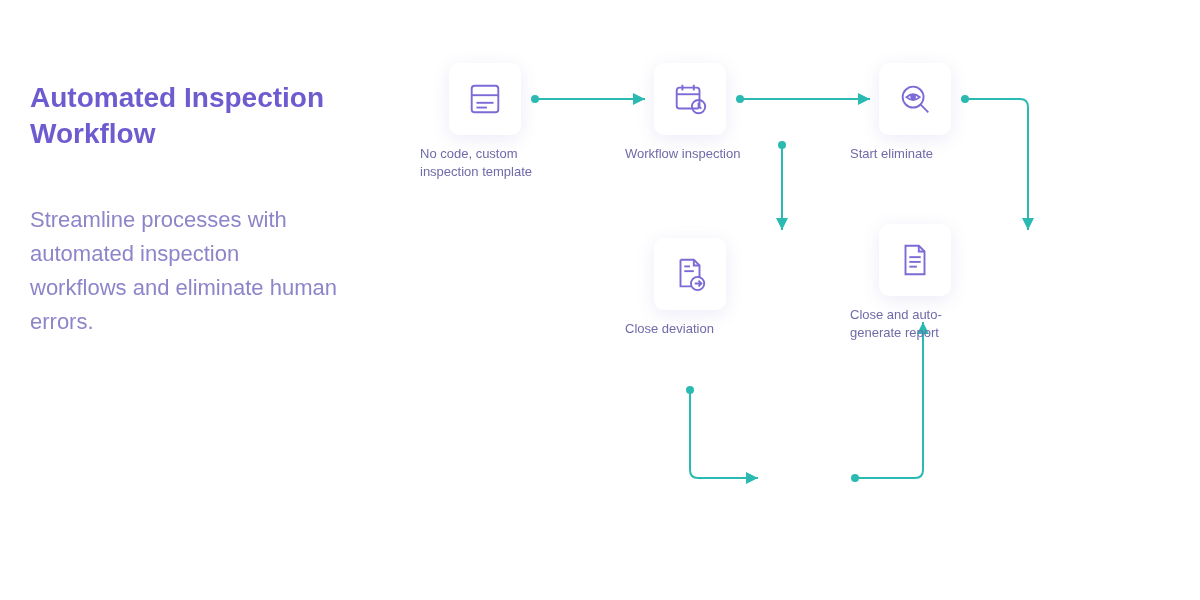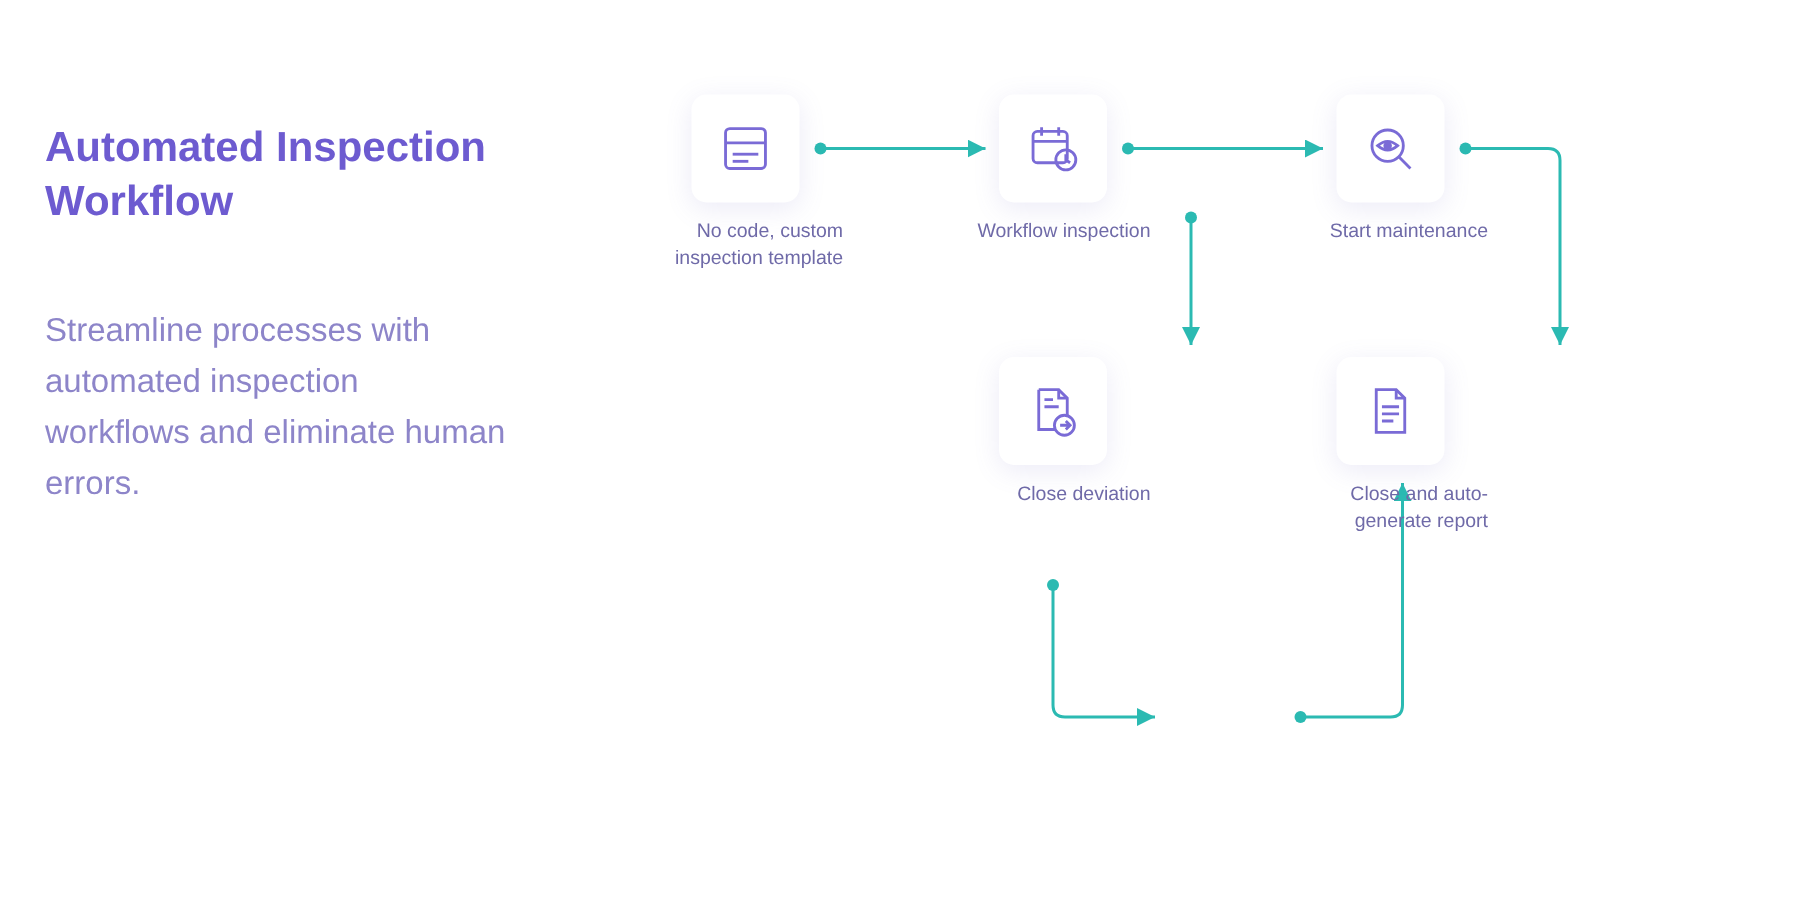--- a/index.html
+++ b/index.html
@@ -8,21 +8,20 @@
     background: #fff;
     width: 1200px;
     height: 600px;
     position: relative;
     overflow: hidden;
   }
   .container {
     display: flex;
     width: 100%;
     height: 100%;
-    gap: 12px;
   }
   .left-panel {
     width: 360px;
     padding: 80px 20px 0 30px;
   }
   .title {
     font-size: 28px;
     font-weight: 800;
     color: #6d5bd0;
     line-height: 1.3;
@@ -35,21 +34,21 @@
   }
   .desc p { margin-bottom: 24px; }
 
   .workflow {
     flex: 1;
     position: relative;
   }
   .node {
     position: absolute;
     width: 130px;
-    text-align: right;
+    text-align: left;
   }
   .icon-box {
     width: 72px;
     height: 72px;
     margin: 0 auto 10px;
     background: #fff;
     border-radius: 10px;
     box-shadow: 0 4px 18px rgba(120,110,200,0.14);
     display: flex;
     align-items: center;
@@ -63,21 +62,21 @@
     font-size: 13px;
     color: #6f6aa8;
     line-height: 1.35;
   }
 
   
   .n1 { left: 60px;  top: 63px; }
   .n2 { left: 265px; top: 63px; }
   .n3 { left: 490px; top: 63px; }
   .n4 { left: 265px; top: 238px; }
-  .n5 { left: 490px; top: 238px; }
+  .n5 { left: 490px; top: 224px; }
   .n6 { left: 378px; top: 438px; }
 
   svg.connectors {
     position: absolute;
     left: 0; top: 0;
     width: 100%;
     height: 100%;
     pointer-events: none;
   }
 </style>
@@ -148,21 +147,21 @@
 
     <div class="node n3">
       <div class="icon-box">
         <svg viewBox="0 0 40 40" fill="none" stroke="#7a6bd6" stroke-width="2">
           <circle cx="18" cy="18" r="11"></circle>
           <line x1="26" y1="26" x2="34" y2="34"></line>
           <path d="M11,18 Q18,12 25,18 Q18,24 11,18 Z"></path>
           <circle cx="18" cy="18" r="2" fill="#7a6bd6"></circle>
         </svg>
       </div>
-      <div class="node-label">Start maintenance</div>
+      <div class="node-label">Start eliminate</div>
     </div>
 
     <div class="node n4">
       <div class="icon-box">
         <svg viewBox="0 0 40 40" fill="none" stroke="#7a6bd6" stroke-width="2">
           <path d="M10,5 L24,5 L30,11 L30,24"></path>
           <path d="M24,5 L24,11 L30,11"></path>
           <path d="M10,5 L10,33 L22,33"></path>
           <line x1="14" y1="12" x2="20" y2="12"></line>
           <line x1="14" y1="17" x2="24" y2="17"></line>

